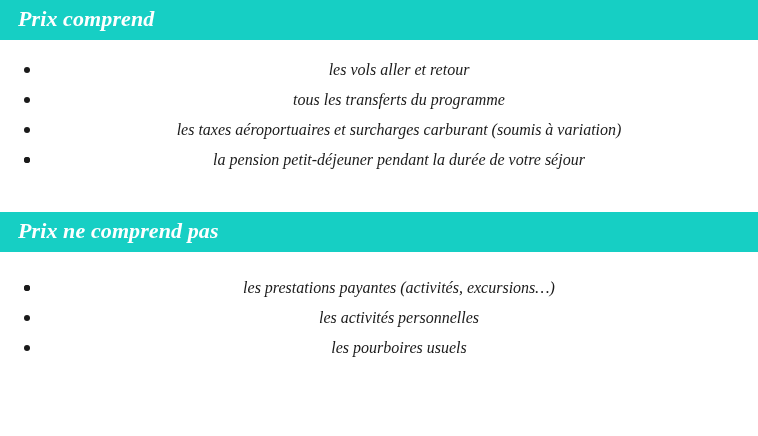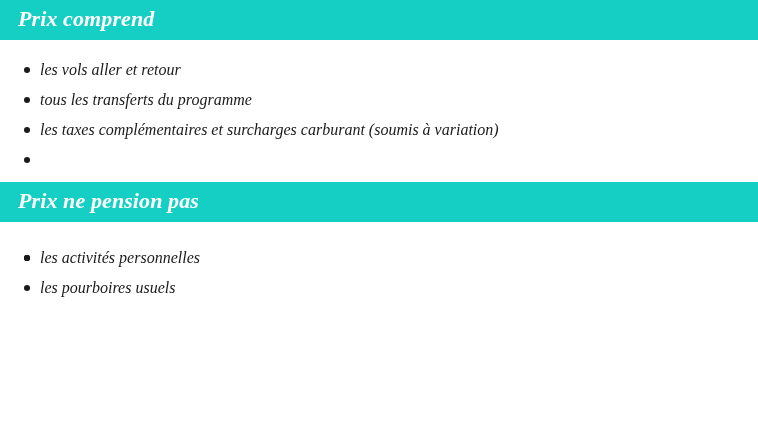--- a/index.html
+++ b/index.html
@@ -34,20 +34,21 @@
     box-sizing: border-box;
     letter-spacing: 0.1px;
   }
   .section-body {
     padding: 18px 0 10px 0;
   }
   ul.items {
     list-style: none;
     margin: 0;
     padding: 0;
+    text-align: center;
   }
   ul.items li {
     position: relative;
     font-family: "Liberation Serif", serif;
     font-style: italic;
     font-size: 16px;
     color: #1a1a1a;
     line-height: 24px;
     padding-left: 40px;
     margin-bottom: 6px;
@@ -70,34 +71,35 @@
 <body>
 
 <div class="page">
 
   <div class="section">
     <div class="section-header">Prix comprend</div>
     <div class="section-body">
       <ul class="items">
         <li><span class="bullet"></span><span>les vols aller et retour</span></li>
         <li><span class="bullet"></span><span>tous les transferts du programme</span></li>
-        <li><span class="bullet"></span><span>les taxes complémentaires et surcharges carburant (soumis à variation)</span></li>
+        <li><span class="bullet"></span><span>les taxes aéroportuaires et surcharges carburant (soumis à variation)</span></li>
         <li><span class="bullet"></span></li>
+        <li><span class="bullet"></span><span>la pension petit-déjeuner pendant la durée de votre séjour</span></li>
       </ul>
     </div>
   </div>
 
   <div class="spacer-one"></div>
 
   <div class="section">
-    <div class="section-header">Prix ne pension pas</div>
+    <div class="section-header">Prix ne comprend pas</div>
     <div class="section-body">
       <ul class="items">
         <li><span class="bullet"></span></li>
-        <li><span class="bullet"></span></li>
+        <li><span class="bullet"></span><span>les prestations payantes (activités, excursions…)</span></li>
         <li><span class="bullet"></span><span>les activités personnelles</span></li>
         <li><span class="bullet"></span><span>les pourboires usuels</span></li>
 
       </ul>
     </div>
   </div>
 
 </div>
 
 </body></html>

